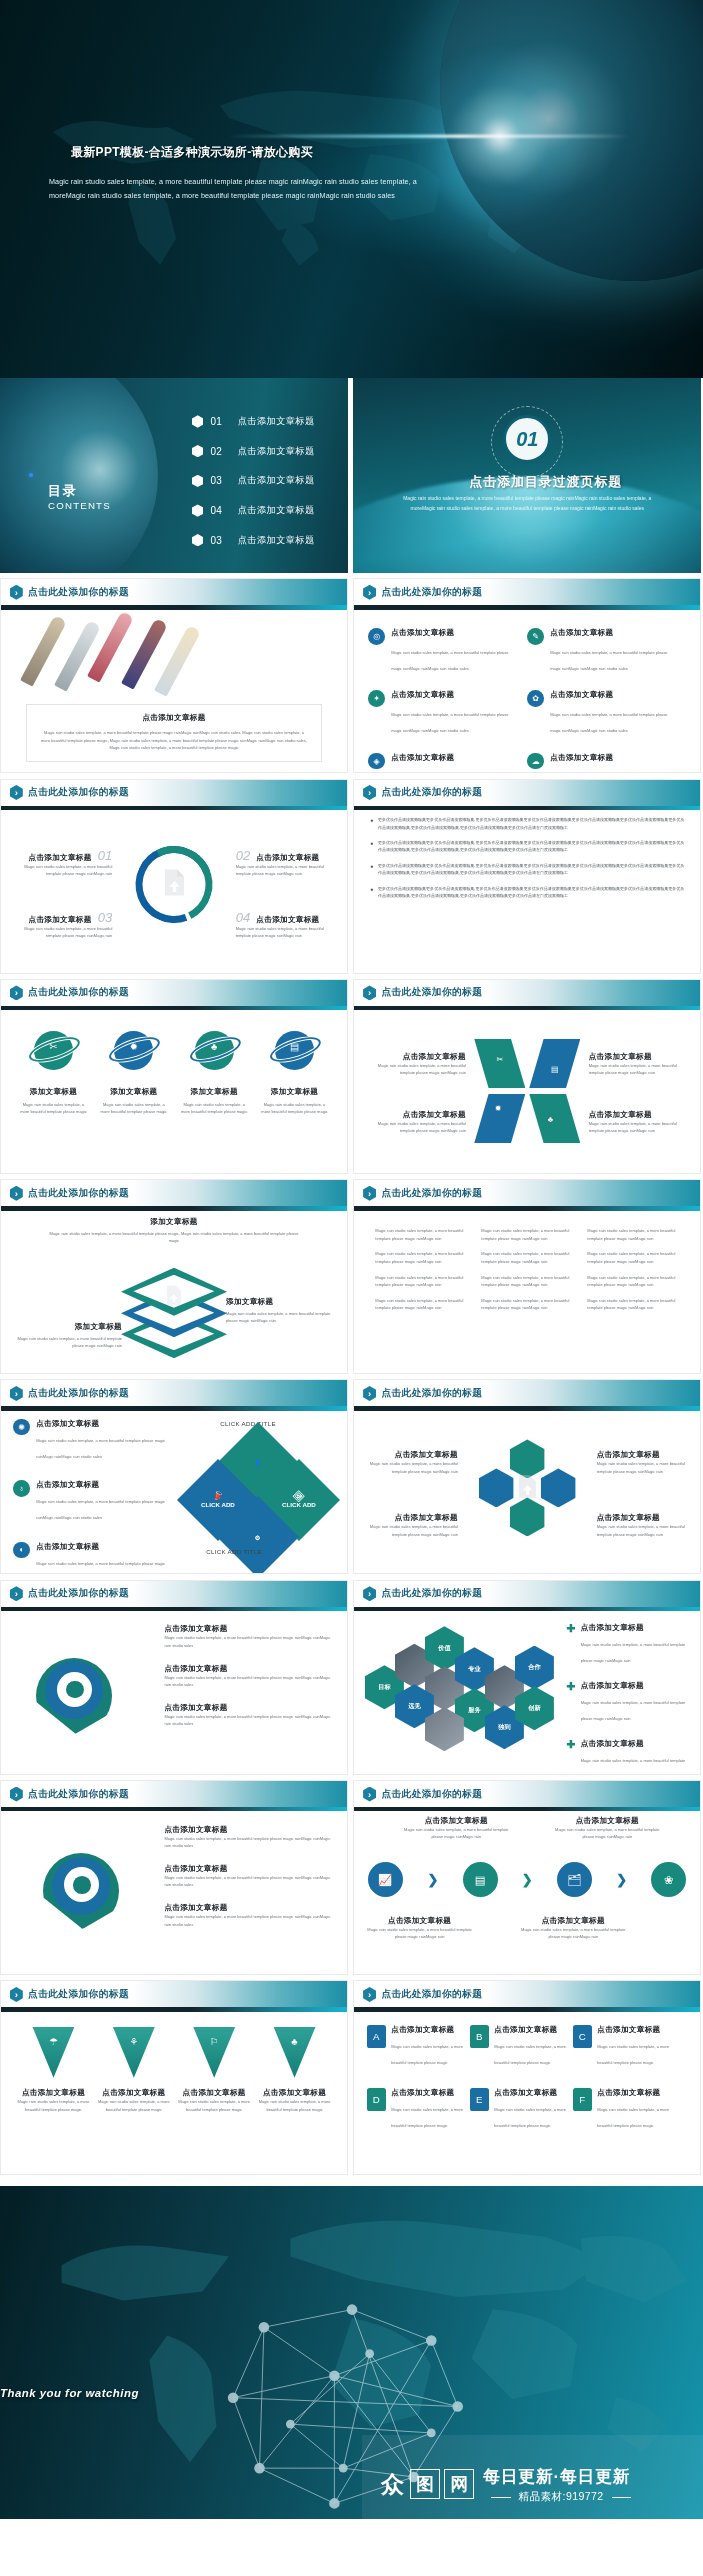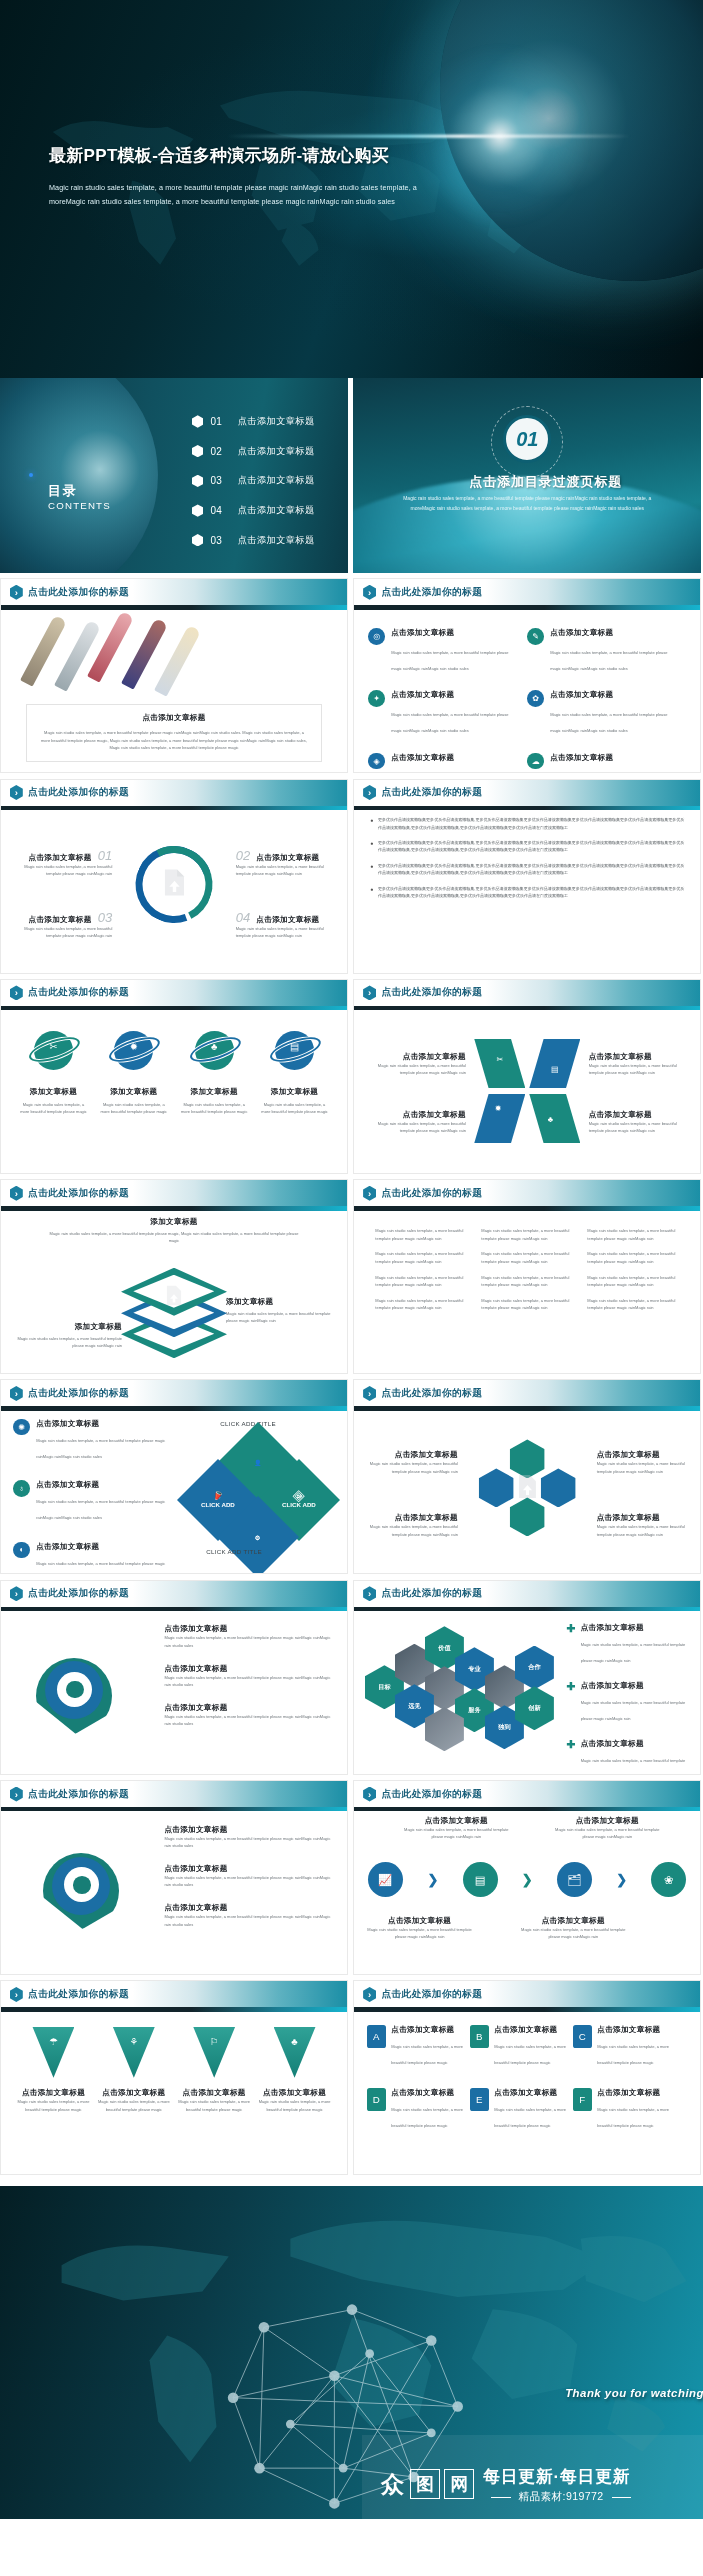--- a/index.html
+++ b/index.html
@@ -51,22 +51,22 @@
   .hero-inner { position:absolute; left:49px; top:132px; z-index:6; }
   .hero-year {
     font-size:48px; font-weight:bold; color:#fff; letter-spacing:0.9px;
     line-height:1; text-shadow:1.8px 2.6px 4.4px rgba(0,0,0,.55);
   }
   .hero-title {
     margin-top:12.3px; font-size:22px; font-weight:bold; color:#fff;
     letter-spacing:0.9px; text-shadow:1.8px 1.8px 3.5px rgba(0,0,0,.6);
   }
   .hero-sub {
-    margin-top:12.3px; font-size:17px; font-weight:bold; color:#fff;
-    letter-spacing:0.3px; text-shadow:0.9px 0.9px 2.6px rgba(0,0,0,.6);
+    margin-top:12.3px; font-size:12px; font-weight:bold; color:#fff;
+    letter-spacing:0.3px; text-shadow:0.9px 0.9px 2.6px rgba(0,0,0,.6);margin-left:22px;
   }
   .hero-desc {
     margin-top:14px; font-size:7.2px; color:#dff3f8; line-height:1.85;
     max-width:370px; letter-spacing:0.1px;
   }
 
   
   .grid { display:flex; flex-wrap:wrap; width:704px; }
   .slide {
     width:348px; height:195px; margin:0 0 5.3px 0; position:relative;
@@ -334,21 +334,21 @@
     margin-top:5.3px;
   }
   .end-map { position:absolute; inset:0; opacity:.30; }
   .end-net { position:absolute; left:50%; top:106px; transform:translateX(-50%); opacity:.85; }
   .end-title {
     position:absolute; left:0; right:0; top:167px; text-align:center;
     color:#fff; font-size:22px; font-weight:bold; letter-spacing:2.6px;
     text-shadow:0.9px 1.8px 4.4px rgba(0,0,0,.5); z-index:5;
   }
   .end-sub {
-    position:absolute; left:0; right:0; top:201px; text-align:right;
+    position:absolute; left:0; right:0; top:201px; text-align:left;
     color:#fff; font-size:11.4px; font-style:italic; font-weight:bold; letter-spacing:0.5px;
     text-shadow:0.9px 1.8px 3.5px rgba(0,0,0,.5); z-index:5;
   }
   .wm {
     position:absolute; left:362px; top:249px; width:341px; height:99px;
     background:rgba(255,255,255,.07);
     display:flex; align-items:center; z-index:7; padding-left:17.6px;
   }
   .wm-logo { display:flex; gap:4.4px; align-items:center; margin-right:8.8px; }
   .wm-ch {

